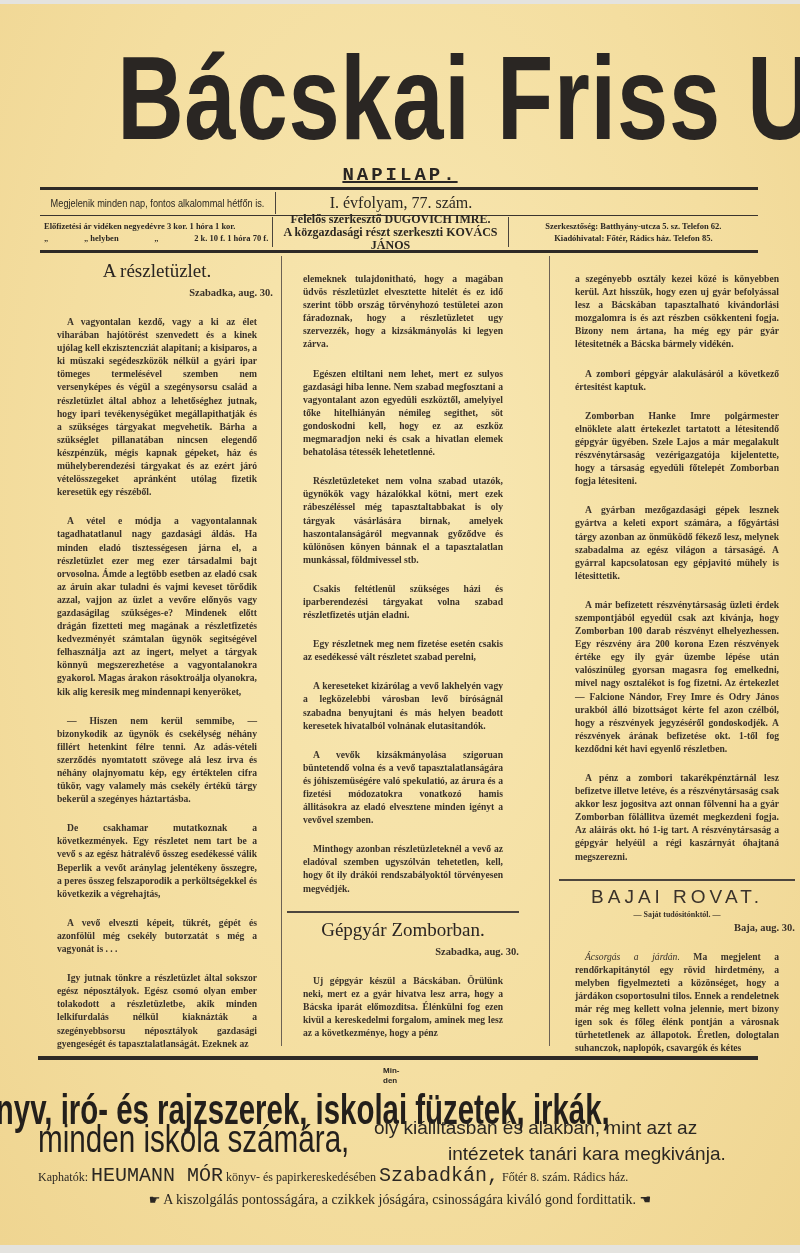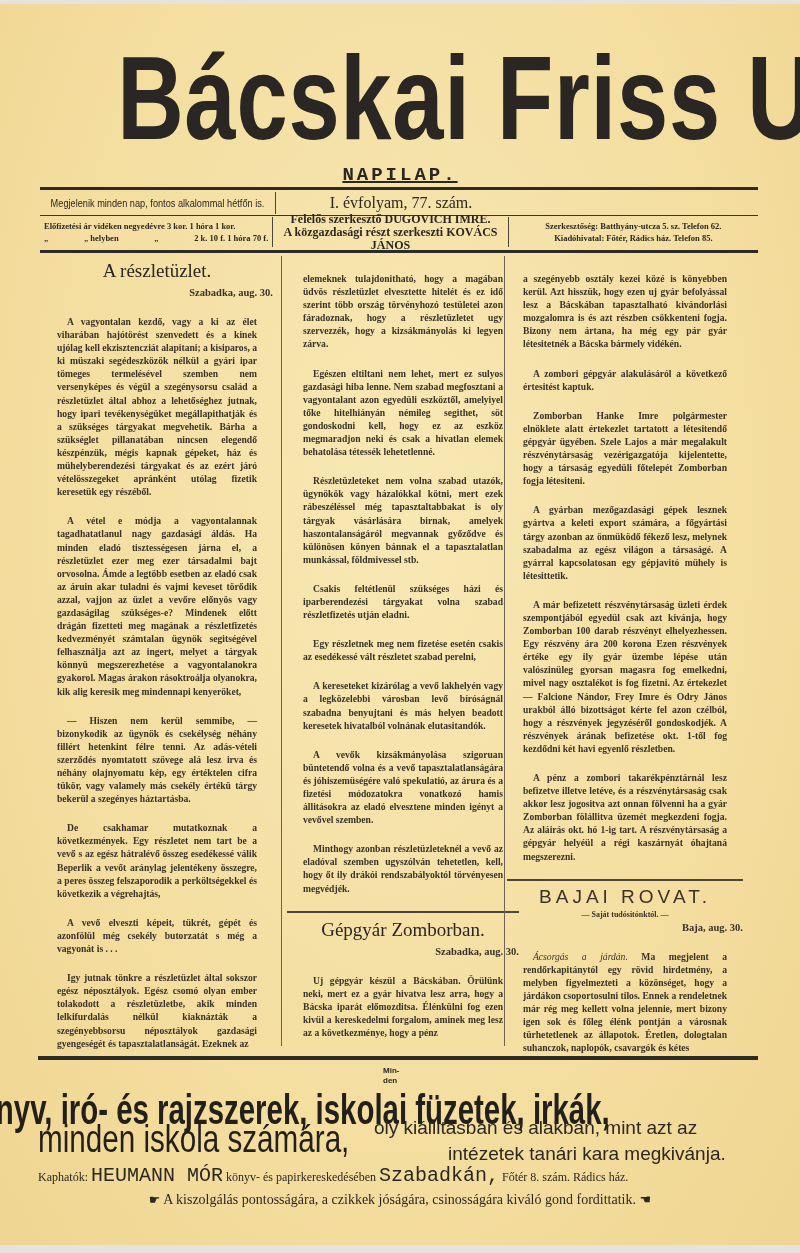--- a/index.html
+++ b/index.html
@@ -37,21 +37,21 @@
   .r2 .c1 .line { width:100%; display:flex; justify-content:space-between; padding:0 4px; box-sizing:border-box; }
   .r2 .c2 { width:235px; font-family:Liberation Serif, serif; font-weight:bold; font-size:12px; line-height:13px; }
   .r2 .c3 { width:250px; font-size:8.5px; line-height:12px; font-weight:bold; }
   .col {
     position:absolute; top:252px; width:232px; font-size:9.6px; line-height:13.1px;
     text-align:justify; font-weight:bold; color:#3a322a; hyphens:auto;
   }
   .col p { margin:16px; text-indent:10px; }
   .c-left { left:41px; }
   .c-mid { left:281px; border-left:1px solid #6d6254; padding-left:5px; height:790px; }
-  .c-right { left:504px; border-left:1px solid #6d6254; padding-left:2px; width:236px; height:790px; }
+  .c-right { left:549px; border-left:1px solid #6d6254; padding-left:9px; width:236px; height:790px; }
   .headline { text-align:center; font-size:19px; line-height:26px; font-weight:normal; color:#2a2522; margin:2px 0 2px; }
   .dateline { text-align:right; font-weight:bold; font-size:10.5px; line-height:13px; }
   .sep { height:2px; background:#4d463e; margin:6px 0 4px; }
   .bajai { font-family:"Liberation Sans", sans-serif; font-size:19px; letter-spacing:4px; text-align:center; font-weight:normal; line-height:24px; margin-top:2px; }
   .byline { text-align:center; font-size:8px; line-height:12px; }
   .ital { font-style:italic; font-weight:normal; }
   .ad-rule { position:absolute; left:38px; top:1052px; width:720px; height:4px; background:#2e2a26; }
   .ad-line1 { position:absolute; left:38px; top:1062px; width:720px; height:52px; display:flex; align-items:center;flex-direction:column; }
   .minden-small { font-family:"Liberation Sans", sans-serif; font-weight:bold; font-size:8px; line-height:10px; width:30px; }
   .ad-big {

